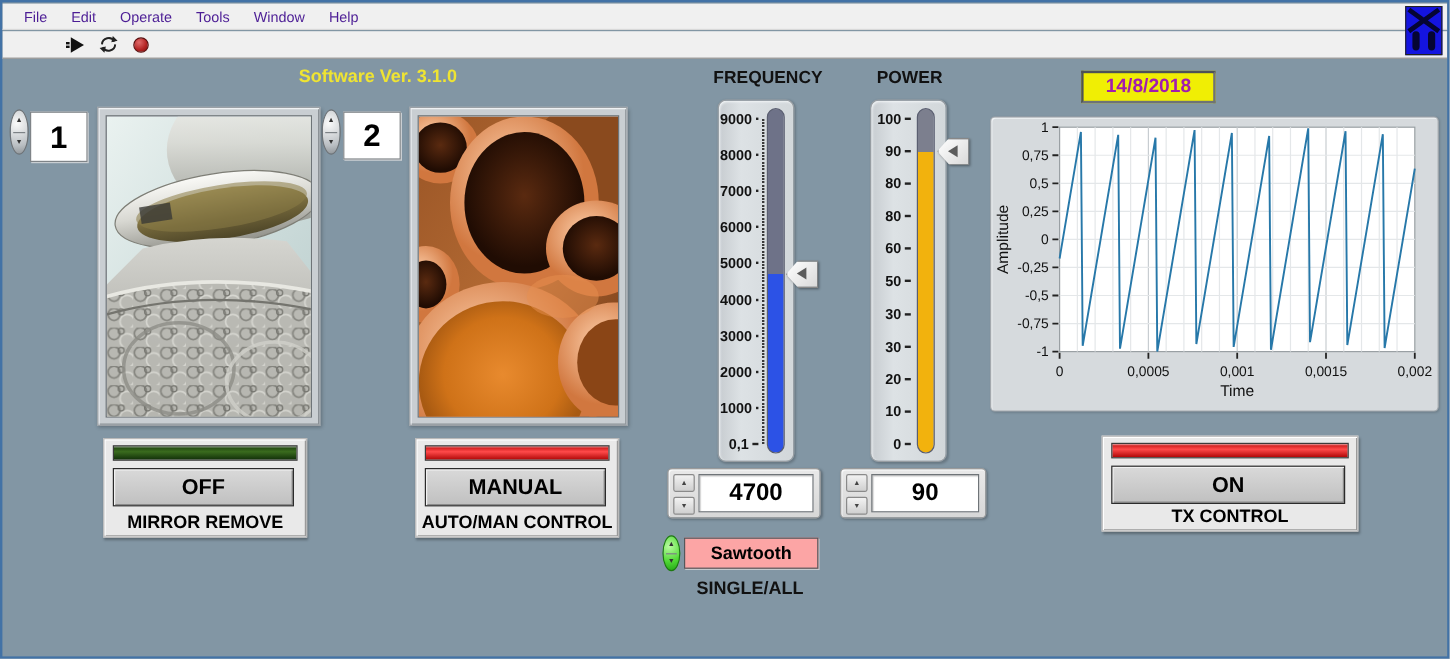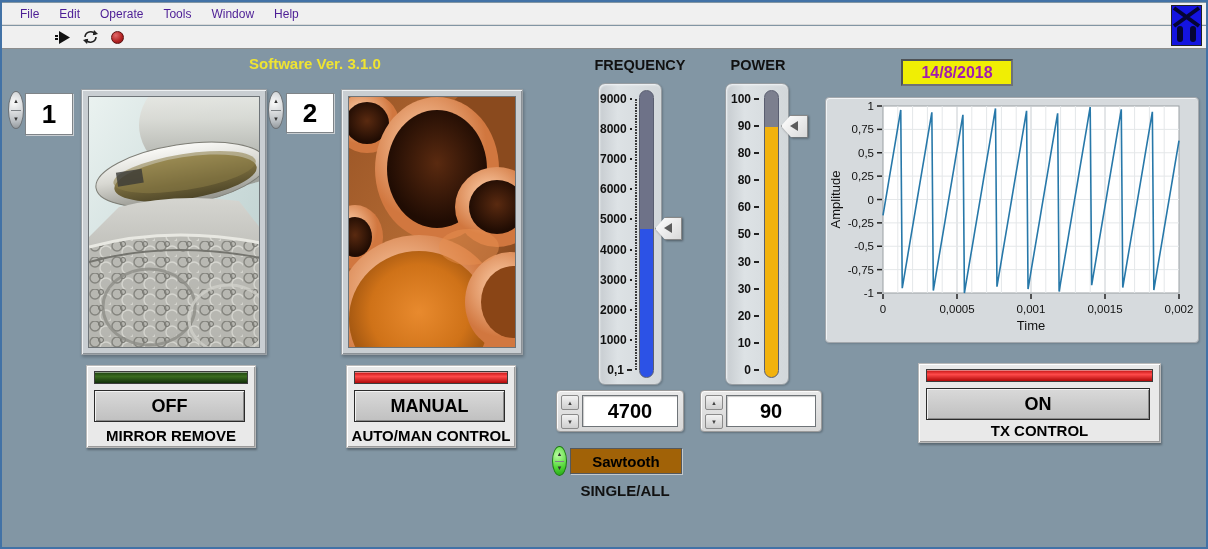--- a/index.html
+++ b/index.html
@@ -112,21 +112,21 @@
     box-shadow:inset 1px 1px 0 #fafafa, 1px 1px 2px rgba(0,0,0,.25);
   }
   .spin-col { position:absolute; left:4px; top:4px; width:18px; height:34px;
     display:flex; flex-direction:column; justify-content:space-between; }
   .spin-btn { height:15px; background:linear-gradient(#f2f2f2,#cfcfcf); border:1px solid #8a8a8a;
     border-radius:2px; font-size:6px; color:#444; display:flex; align-items:center; justify-content:center; cursor:pointer;}
   .numeric-field { position:absolute; left:25px; top:4px; right:5px; bottom:4px;
     background:#fff; border:1px solid #6f7478; box-shadow:inset 1px 1px 1px #c9c9c9;
     display:flex; align-items:center; justify-content:center; font-size:20px; font-weight:bold; color:#000; }
   
-  .combo-field { position:absolute; background:#a16207; border:1px solid #54585c;
+  .combo-field { position:absolute; background:#fca5a5; border:1px solid #54585c;
     display:flex; align-items:center; justify-content:center; font-size:15px; font-weight:bold; color:#000;
     box-shadow:1px 1px 0 #c4c9cd; cursor:pointer; }
   .all-btn {
     position:absolute; left:566px; top:500px; width:114px; height:35px;
     background:linear-gradient(to bottom,#d2d2d2,#b6b6b6); border:2px solid #141414;
     box-shadow:inset 1px 1px 0 #ececec, inset -2px -2px 2px #8f8f8f;
     display:flex; align-items:center; justify-content:center; font-size:19px; font-weight:bold; cursor:pointer;
   }
   svg text { font-family:"Liberation Sans",sans-serif; }
 </style>
@@ -453,21 +453,21 @@
     <div class="cluster-btn">OFF</div>
     <div class="cluster-label">MIRROR REMOVE</div>
   </div>
 
   <div class="cluster" style="left:344px; top:363px; width:170px; height:83px;">
     <div class="led-bar led-red"></div>
     <div class="cluster-btn">MANUAL</div>
     <div class="cluster-label">AUTO/MAN CONTROL</div>
   </div>
 
-  <div class="cluster" style="left:916px; top:361px; width:243px; height:80px;">
+  <div class="cluster" style="left:916px; top:361px; width:214px; height:80px;">
     <div class="led-bar led-red"></div>
     <div class="cluster-btn">ON</div>
     <div class="cluster-label">TX CONTROL</div>
   </div>
 
   <div class="numeric-ctl" style="left:554px; top:388px; width:128px;">
     <div class="spin-col">
       <div class="spin-btn">▲</div>
       <div class="spin-btn">▼</div>
     </div>

